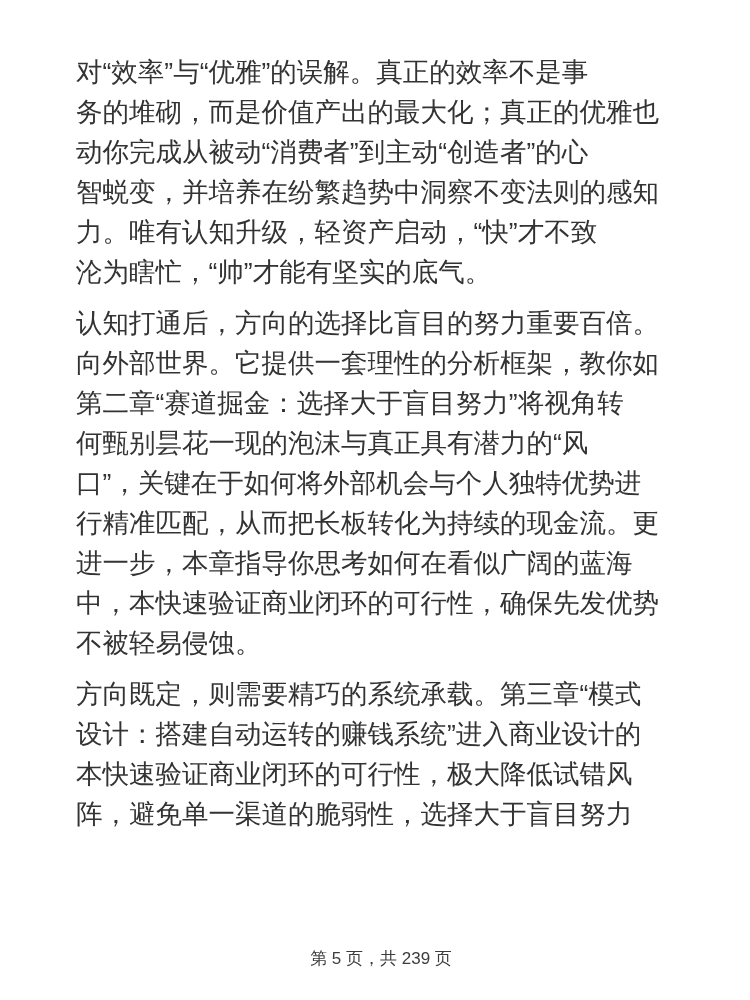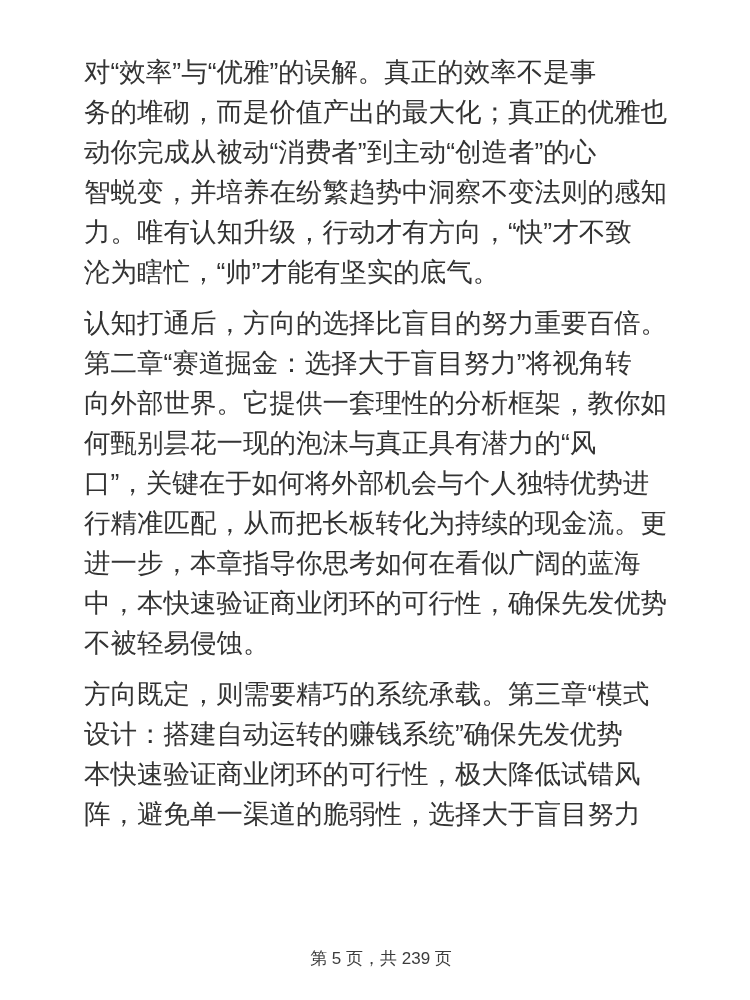--- a/index.html
+++ b/index.html
@@ -11,21 +11,21 @@
     position: relative;
     width: 750px;
     height: 1000px;
     background: #ffffff;
     overflow: hidden;
     font-family: "Liberation Sans", sans-serif;
   }
   .content {
     position: absolute;
     top: 52px;
-    left: 84px;
+    left: 76px;
     right: 78px;
     color: #333333;
     font-size: 26.5px;
     line-height: 40px;
     font-weight: 400;
   }
   .para {
     margin: 0 0 11px 0;
   }
   .line {
@@ -46,35 +46,35 @@
 </head>
 <body>
 
 <div class="page">
   <div class="content">
       <div class="para">
         <div class="line">对“效率”与“优雅”的误解。真正的效率不是事</div>
         <div class="line">务的堆砌，而是价值产出的最大化；真正的优雅也</div>
         <div class="line">动你完成从被动“消费者”到主动“创造者”的心</div>
         <div class="line">智蜕变，并培养在纷繁趋势中洞察不变法则的感知</div>
-        <div class="line">力。唯有认知升级，行动才有方向，“快”才不致</div>
+        <div class="line">力。唯有认知升级，轻资产启动，“快”才不致</div>
         <div class="line">沦为瞎忙，“帅”才能有坚实的底气。</div>
       </div>
       <div class="para">
         <div class="line">认知打通后，方向的选择比盲目的努力重要百倍。</div>
+        <div class="line">向外部世界。它提供一套理性的分析框架，教你如</div>
         <div class="line">第二章“赛道掘金：选择大于盲目努力”将视角转</div>
-        <div class="line">向外部世界。它提供一套理性的分析框架，教你如</div>
         <div class="line">何甄别昙花一现的泡沫与真正具有潜力的“风</div>
         <div class="line">口”，关键在于如何将外部机会与个人独特优势进</div>
         <div class="line">行精准匹配，从而把长板转化为持续的现金流。更</div>
         <div class="line">进一步，本章指导你思考如何在看似广阔的蓝海</div>
         <div class="line">中，本快速验证商业闭环的可行性，确保先发优势</div>
         <div class="line">不被轻易侵蚀。</div>
       </div>
       <div class="para">
         <div class="line">方向既定，则需要精巧的系统承载。第三章“模式</div>
-        <div class="line">设计：搭建自动运转的赚钱系统”确保先发优势</div>
+        <div class="line">设计：搭建自动运转的赚钱系统”进入商业设计的</div>
         <div class="line">本快速验证商业闭环的可行性，极大降低试错风</div>
         <div class="line">阵，避免单一渠道的脆弱性，选择大于盲目努力</div>
       </div>
     </div>
   <div class="footer">第 5 页，共 239 页</div>
 </div>
 
 </body></html>

